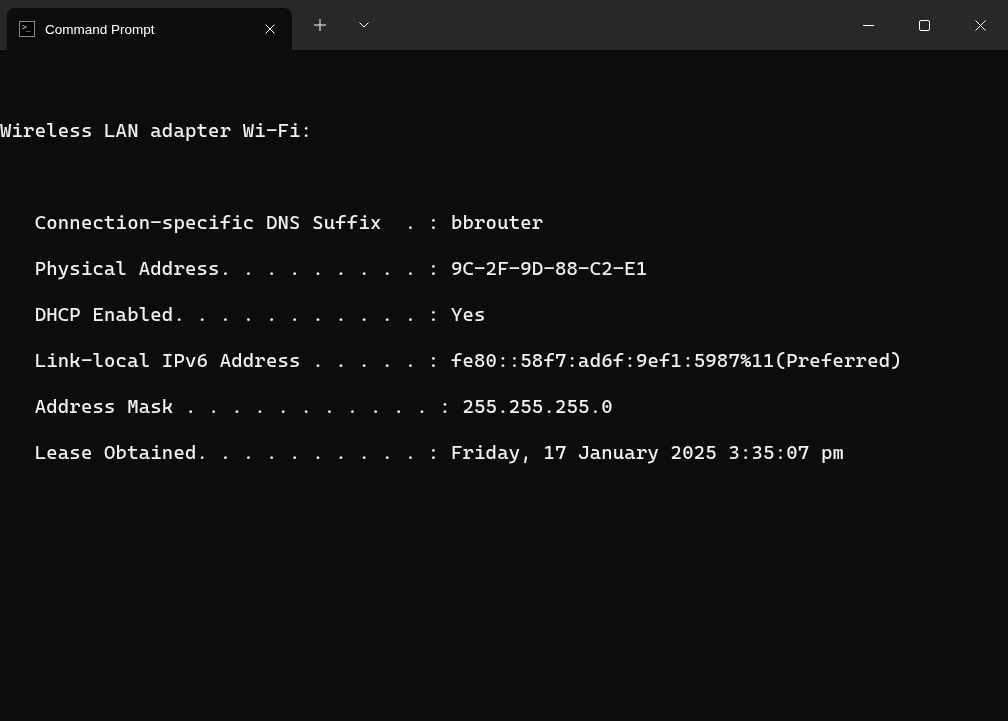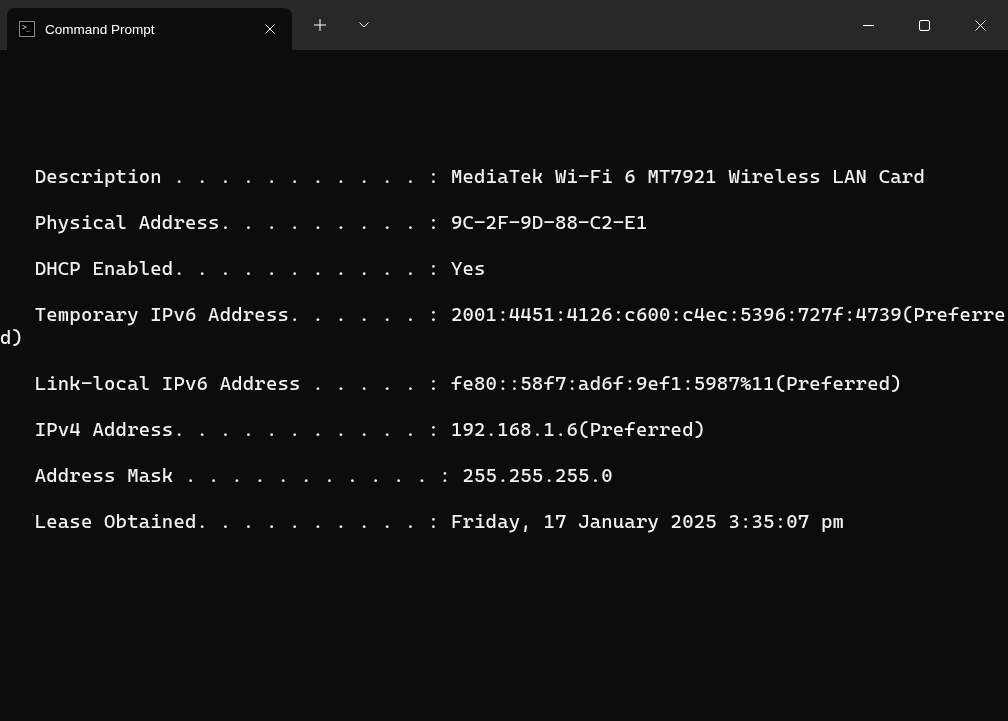--- a/index.html
+++ b/index.html
@@ -163,27 +163,26 @@
       <svg width="11" height="11" viewBox="0 0 11 11">
         <line x1="0.5" y1="0.5" x2="10.5" y2="10.5" stroke="#ffffff" stroke-width="1"></line>
         <line x1="10.5" y1="0.5" x2="0.5" y2="10.5" stroke="#ffffff" stroke-width="1"></line>
       </svg>
     </div>
   </div>
 </div>
 
 <div class="terminal">
 <div> </div>
+<div>Wireless LAN adapter Wi-Fi:</div>
 <div> </div>
-<div>   Description . . . . . . . . . . . : MediaTek Wi-Fi 6 MT7921 Wireless LAN Card</div>
+<div>   Connection-specific DNS Suffix  . : bbrouter</div>
 <div>   Physical Address. . . . . . . . . : 9C-2F-9D-88-C2-E1</div>
 <div>   DHCP Enabled. . . . . . . . . . . : Yes</div>
-<div>   Temporary IPv6 Address. . . . . . : 2001:4451:4126:c600:c4ec:5396:727f:4739(Preferred)</div>
 <div>   Link-local IPv6 Address . . . . . : fe80::58f7:ad6f:9ef1:5987%11(Preferred)</div>
-<div>   IPv4 Address. . . . . . . . . . . : 192.168.1.6(Preferred)</div>
 <div>   Address Mask . . . . . . . . . . . : 255.255.255.0</div>
 <div>   Lease Obtained. . . . . . . . . . : Friday, 17 January 2025 3:35:07 pm</div>
 
 
 
 
 
 
 
 

